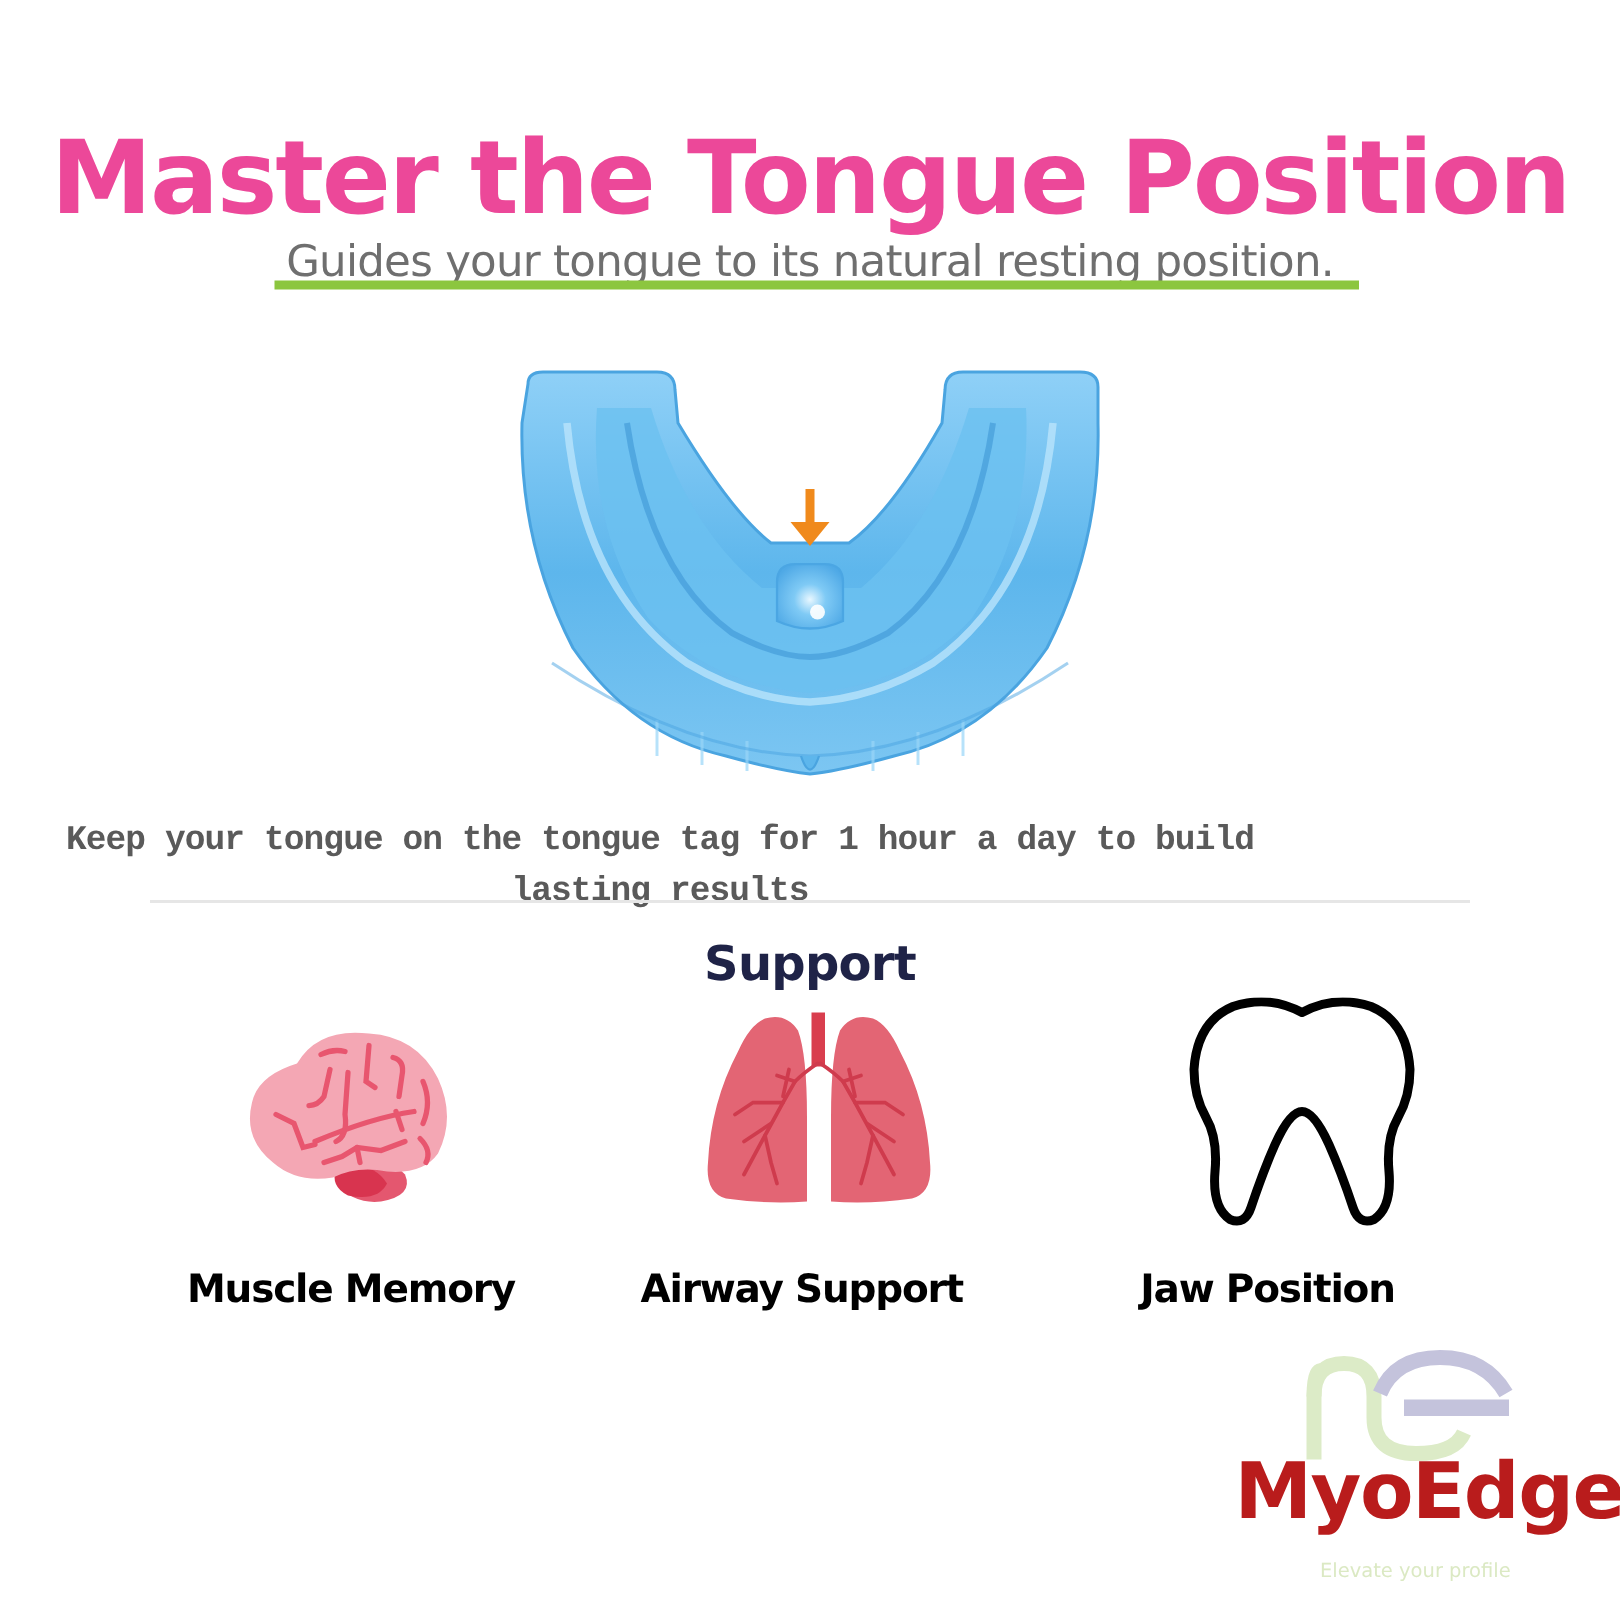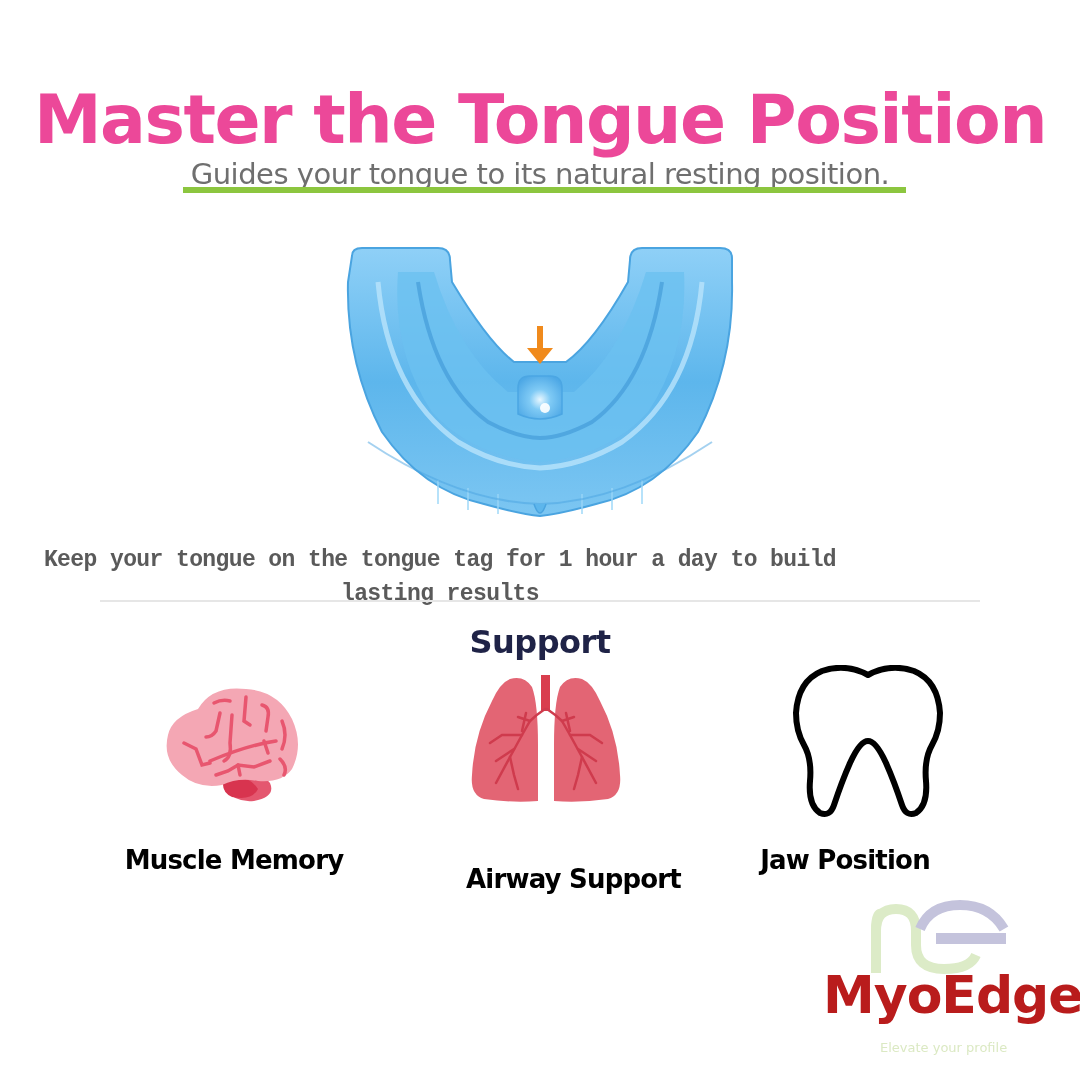--- a/index.html
+++ b/index.html
@@ -149,21 +149,21 @@
   </svg>
 </div>
 
 <div class="abs benefit-icon" style="left:790px; width:156px;">
   <svg width="156" height="160" viewBox="0 0 156 160" xmlns="http://www.w3.org/2000/svg">
     <path d="M78 10 Q100 -2 124 6 Q148 16 150 48 Q150 66 142 80 Q134 94 136 116 Q138 140 126 148 Q116 152 112 140 Q104 116 96 98 Q86 76 78 76 Q70 76 60 98 Q52 116 44 140 Q40 152 30 148 Q18 140 20 116 Q22 94 14 80 Q6 66 6 48 Q8 16 32 6 Q56 -2 78 10 Z" fill="#ffffff" stroke="#000000" stroke-width="6" stroke-linejoin="round"></path>
   </svg>
 </div>
 
 <div class="abs benefit-label" style="left:84px; width:300px;">Muscle Memory</div>
-<div class="abs benefit-label" style="left:426px; width:295px;margin-top:19px;">Airway Support</div>
+<div class="abs benefit-label" style="left:387px; width:295px;">Airway Support</div>
 <div class="abs benefit-label" style="left:705px; width:280px;">Jaw Position</div>
 
 <div class="abs logo">
   <svg width="245" height="80" viewBox="0 0 245 80" xmlns="http://www.w3.org/2000/svg">
     <path d="M56 78 L56 36 Q56 14 76 14 Q96 14 96 36 L96 50 Q96 74 124 74 Q150 74 156 60" fill="none" stroke="#dcebc7" stroke-width="10"></path>
     <path d="M64 20 Q56 14 56 36" fill="none" stroke="#dcebc7" stroke-width="10"></path>
     <path d="M100 34 Q110 10 140 10 Q170 10 184 34" fill="none" stroke="#c4c3dc" stroke-width="10"></path>
     <rect x="116" y="38" width="70" height="11" fill="#c4c3dc"></rect>
   </svg>
 </div>

